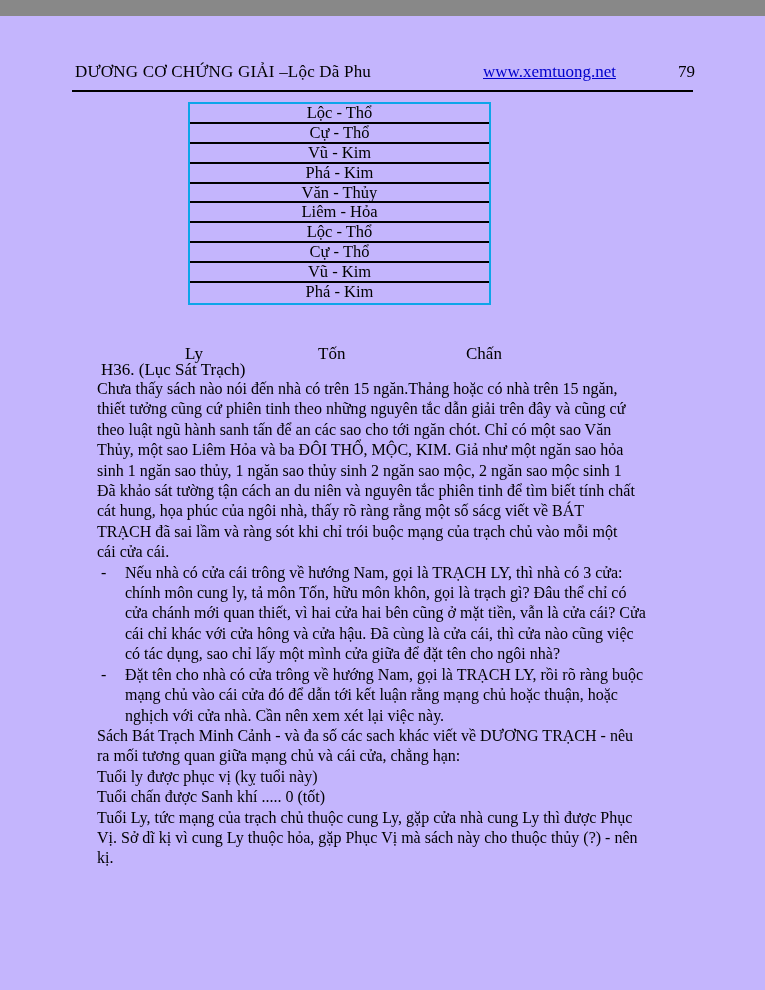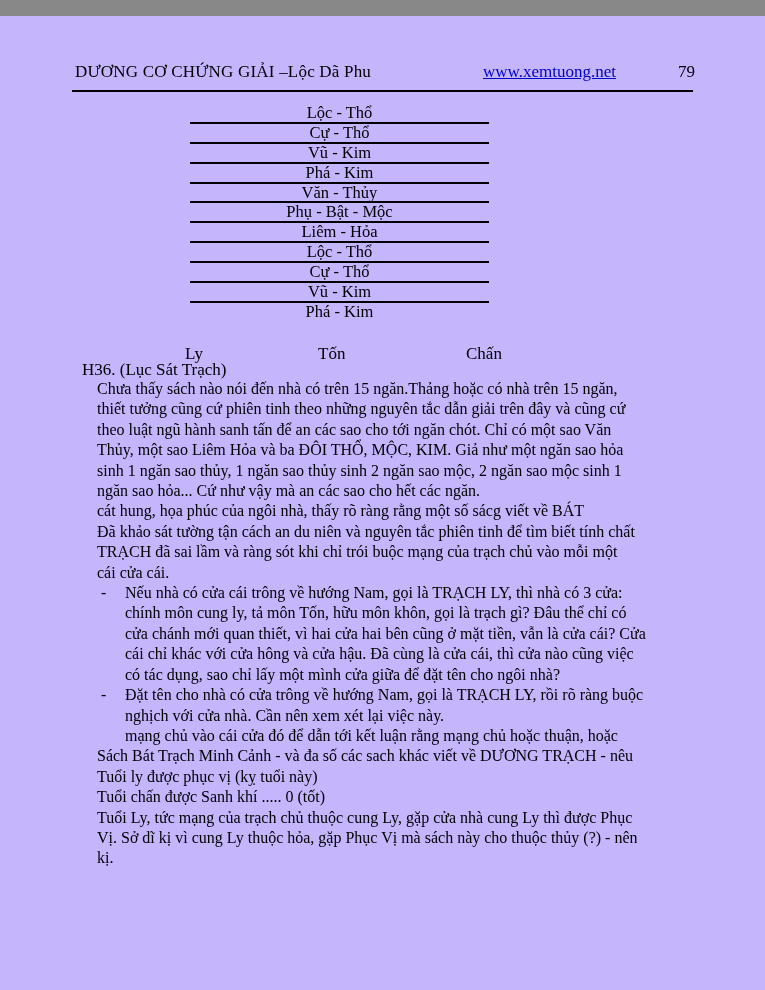--- a/index.html
+++ b/index.html
@@ -32,40 +32,40 @@
     position: absolute;
     top: 74px; left: 72px;
     width: 621px; height: 2px;
     background: #000;
   }
   
   .star-table {
     position: absolute;
     top: 86px; left: 188px;
     width: 303px;
-    border: 2px solid #c4b5fd;
+    border: 2px solid #0ea5e9;
   }
   .star-row {
     height: 19.9px;
     border-bottom: 2px solid #000;
     text-align: center;
     font-size: 16.5px;
     line-height: 18px;
     overflow: hidden;
   }
   .star-row:last-child { border-bottom: none; }
   
   .trigram-label { position: absolute; top: 328px; font-size: 17px; }
   .label-ly   { left: 185px; }
   .label-ton  { left: 318px; }
   .label-chan { left: 466px; }
   
   .figure-caption {
     position: absolute;
-    top: 344px; left: 82px;
+    top: 344px; left: 101px;
     font-size: 17px;
   }
   
   .body-text {
     position: absolute;
     top: 363px; left: 97px;
     width: 600px;
     font-size: 16px;
     line-height: 20.4px;
   }
@@ -85,21 +85,20 @@
     <span class="page-number">79</span>
   </div>
   <div class="header-rule"></div>
 
   <div class="star-table">
     <div class="star-row">Lộc - Thổ</div>
     <div class="star-row">Cự - Thổ</div>
     <div class="star-row">Vũ - Kim</div>
     <div class="star-row">Phá - Kim</div>
     <div class="star-row">Văn - Thủy</div>
-    <div class="star-row">Phụ - Bật - Mộc</div>
     <div class="star-row">Liêm - Hỏa</div>
     <div class="star-row">Lộc - Thổ</div>
     <div class="star-row">Cự - Thổ</div>
     <div class="star-row">Vũ - Kim</div>
     <div class="star-row">Phá - Kim</div>
   </div>
 
   <span class="trigram-label label-ly">Ly</span>
   <span class="trigram-label label-ton">Tốn</span>
   <span class="trigram-label label-chan">Chấn</span>
@@ -107,52 +106,52 @@
   <div class="figure-caption">H36. (Lục Sát Trạch)</div>
 
   <div class="body-text">
 
     <div>
       <div class="text-line">Chưa thấy sách nào nói đến nhà có trên 15 ngăn.Thảng hoặc có nhà trên 15 ngăn,</div>
       <div class="text-line">thiết tưởng cũng cứ phiên tinh theo những nguyên tắc dẫn giải trên đây và cũng cứ</div>
       <div class="text-line">theo luật ngũ hành sanh tấn để an các sao cho tới ngăn chót. Chỉ có một sao Văn</div>
       <div class="text-line">Thủy, một sao Liêm Hỏa và ba ĐÔI THỔ, MỘC, KIM. Giả như một ngăn sao hỏa</div>
       <div class="text-line">sinh 1 ngăn sao thủy, 1 ngăn sao thủy sinh 2 ngăn sao mộc, 2 ngăn sao mộc sinh 1</div>
-      <div class="text-line">ngăn sao hỏa... Cứ như vậy mà an các sao cho hết các ngăn.</div>
     </div>
 
     <div>
+      <div class="text-line">Đã khảo sát tường tận cách an du niên và nguyên tắc phiên tinh để tìm biết tính chất</div>
       <div class="text-line">cát hung, họa phúc của ngôi nhà, thấy rõ ràng rằng một số sácg viết về BÁT</div>
-      <div class="text-line">Đã khảo sát tường tận cách an du niên và nguyên tắc phiên tinh để tìm biết tính chất</div>
       <div class="text-line">TRẠCH đã sai lầm và ràng sót khi chỉ trói buộc mạng của trạch chủ vào mỗi một</div>
       <div class="text-line">cái cửa cái.</div>
     </div>
 
     <div class="bullet-item">
       <span class="bullet-marker">-</span>
       <div class="bullet-lines">
         <div class="text-line">Nếu nhà có cửa cái trông về hướng Nam, gọi là TRẠCH LY, thì nhà có 3 cửa:</div>
         <div class="text-line">chính môn cung ly, tả môn Tốn, hữu môn khôn, gọi là trạch gì? Đâu thể chỉ có</div>
         <div class="text-line">cửa chánh mới quan thiết, vì hai cửa hai bên cũng ở mặt tiền, vẫn là cửa cái? Cửa</div>
         <div class="text-line">cái chỉ khác với cửa hông và cửa hậu. Đã cùng là cửa cái, thì cửa nào cũng việc</div>
         <div class="text-line">có tác dụng, sao chỉ lấy một mình cửa giữa để đặt tên cho ngôi nhà?</div>
       </div>
     </div>
 
     <div class="bullet-item">
       <span class="bullet-marker">-</span>
       <div class="bullet-lines">
         <div class="text-line">Đặt tên cho nhà có cửa trông về hướng Nam, gọi là TRẠCH LY, rồi rõ ràng buộc</div>
+        <div class="text-line">mạng chủ vào cái cửa đó để dẫn tới kết luận rằng mạng chủ hoặc thuận, hoặc</div>
         <div class="text-line">nghịch với cửa nhà. Cần nên xem xét lại việc này.</div>
-        <div class="text-line">mạng chủ vào cái cửa đó để dẫn tới kết luận rằng mạng chủ hoặc thuận, hoặc</div>
       </div>
     </div>
 
     <div>
       <div class="text-line">Sách Bát Trạch Minh Cảnh - và đa số các sach khác viết về DƯƠNG TRẠCH - nêu</div>
+      <div class="text-line">ra mối tương quan giữa mạng chủ và cái cửa, chẳng hạn:</div>
       <div class="text-line">Tuổi ly được phục vị (kỵ tuổi này)</div>
       <div class="text-line">Tuổi chấn được Sanh khí ..... 0 (tốt)</div>
     </div>
 
     <div>
       <div class="text-line">Tuổi Ly, tức mạng của trạch chủ thuộc cung Ly, gặp cửa nhà cung Ly thì được Phục</div>
       <div class="text-line">Vị. Sở dĩ kị vì cung Ly thuộc hỏa, gặp Phục Vị mà sách này cho thuộc thủy (?) - nên</div>
       <div class="text-line">kị.</div>
     </div>
 

